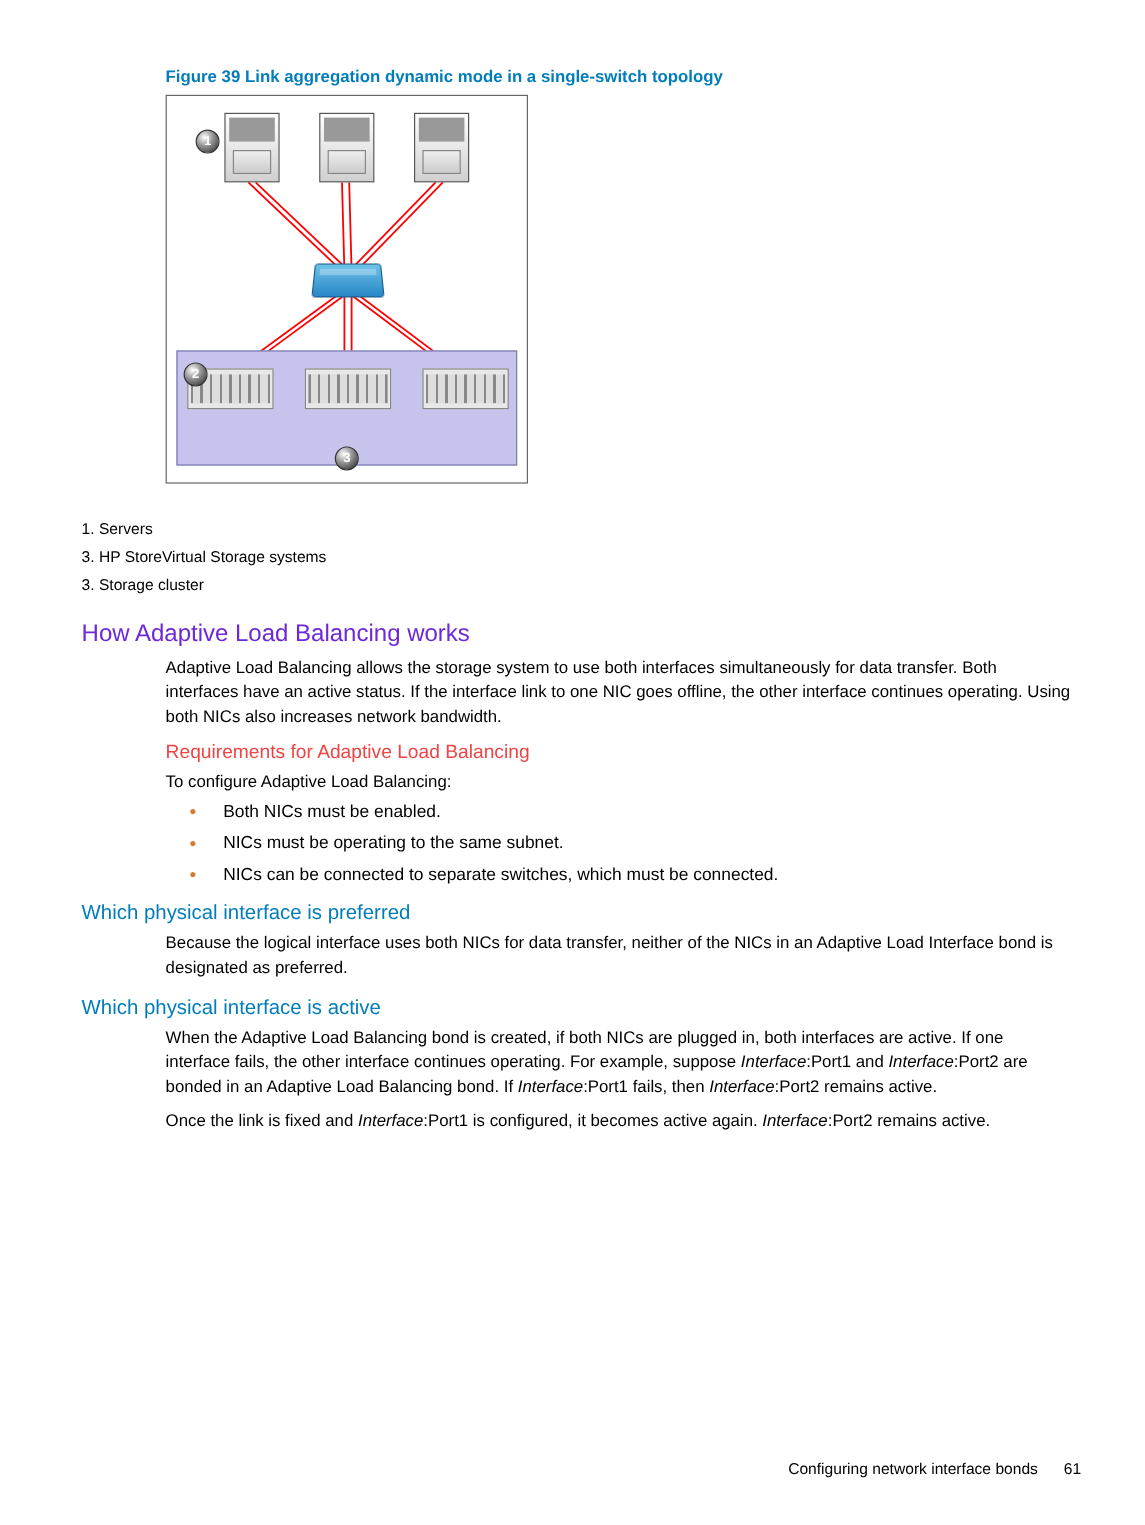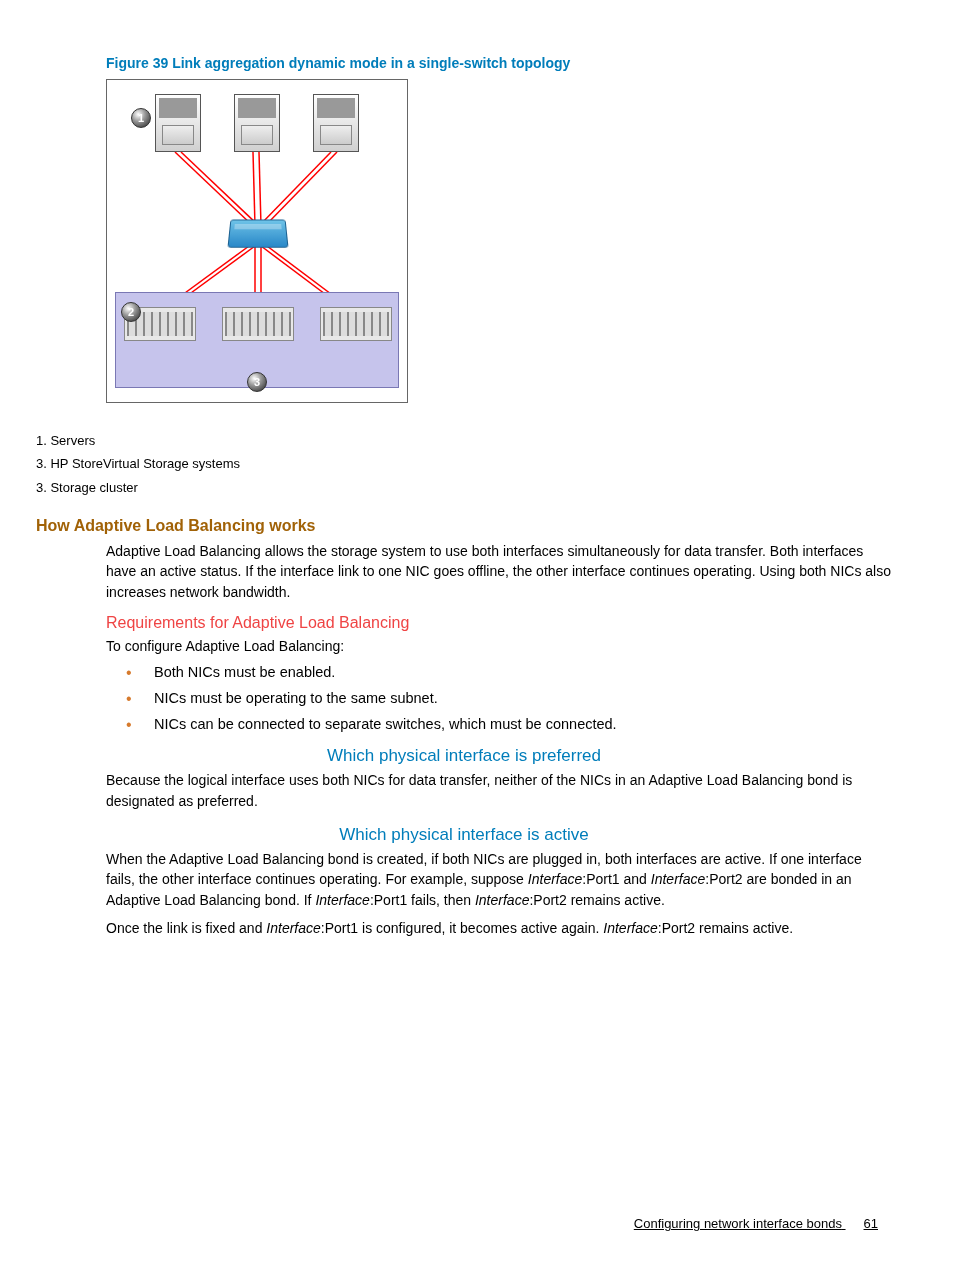--- a/index.html
+++ b/index.html
@@ -7,21 +7,21 @@
     padding: 0;
     font-family: Arial, Helvetica, sans-serif;
     font-size: 14px;
     color: #000;
     background: #fff;
     width: 954px;
     height: 1271px;
     position: relative;
   }
   .page {
-    padding: 55px 62px 40px 36px;
+    padding: 55px 62px 40px 68px;
     box-sizing: border-box;
     height: 100%;
     position: relative;
     border-radius: 20px;
   }
   .figure-caption {
     color: #007dba;
     font-weight: bold;
     font-size: 14px;
     margin-left: 70px;
@@ -103,31 +103,30 @@
   svg.lines{
     position:absolute;top:0;left:0;width:100%;height:100%;
     pointer-events:none;
   }
   .legend{
     margin-top:26px;
     font-size:13px;
     line-height:1.8;
   }
   h2.section{
-    color:#a16207;
-    font-weight:bold;
-    font-size:16px;
+    color:#6d28d9;
+    font-weight:normal;
+    font-size:20px;
     margin:18px 0 6px 0;
   }
   h3.subsection{
     color:#007dba;
     font-weight:normal;
     font-size:17px;
     margin:14px 0 4px 0;
-    text-align:center;
   }
   h4.sub2{
     color:#ef4444;
     font-weight:normal;
     font-size:16px;
     margin:12px 0 4px 70px;
   }
   p.body{
     margin:4px 0 8px 70px;
     line-height:1.45;
@@ -147,23 +146,22 @@
   ul.bullets li::before{
     content:"•";
     position:absolute;
     left:0;
     color:#d67a2d;
     font-size:16px;
   }
   .footer{
     position:absolute;
     bottom:40px;
-    right:76px;
+    right:53px;
     font-size:13px;
-    text-decoration:underline;
   }
   .footer .pg{
     margin-left:18px;
   }
   .italic{font-style:italic;}
 </style>
 </head>
 <body>
 
 <div class="page">
@@ -210,21 +208,21 @@
 
   <h4 class="sub2">Requirements for Adaptive Load Balancing</h4>
   <p class="body">To configure Adaptive Load Balancing:</p>
   <ul class="bullets">
     <li>Both NICs must be enabled.</li>
     <li>NICs must be operating to the same subnet.</li>
     <li>NICs can be connected to separate switches, which must be connected.</li>
   </ul>
 
   <h3 class="subsection">Which physical interface is preferred</h3>
-  <p class="body">Because the logical interface uses both NICs for data transfer, neither of the NICs in an Adaptive Load Balancing bond is designated as preferred.</p>
+  <p class="body">Because the logical interface uses both NICs for data transfer, neither of the NICs in an Adaptive Load Interface bond is designated as preferred.</p>
 
   <h3 class="subsection">Which physical interface is active</h3>
   <p class="body">
     <span>When the Adaptive Load Balancing bond is created, if both NICs are plugged in, both interfaces are active. If one interface fails, the other interface continues operating. For example, suppose </span><span class="italic">Interface</span><span>:Port1 and </span><span class="italic">Interface</span><span>:Port2 are bonded in an Adaptive Load Balancing bond. If </span><span class="italic">Interface</span><span>:Port1 fails, then </span><span class="italic">Interface</span><span>:Port2 remains active.</span>
   </p>
   <p class="body">
     <span>Once the link is fixed and </span><span class="italic">Interface</span><span>:Port1 is configured, it becomes active again. </span><span class="italic">Interface</span><span>:Port2 remains active.</span>
   </p>
 
   <div class="footer">

